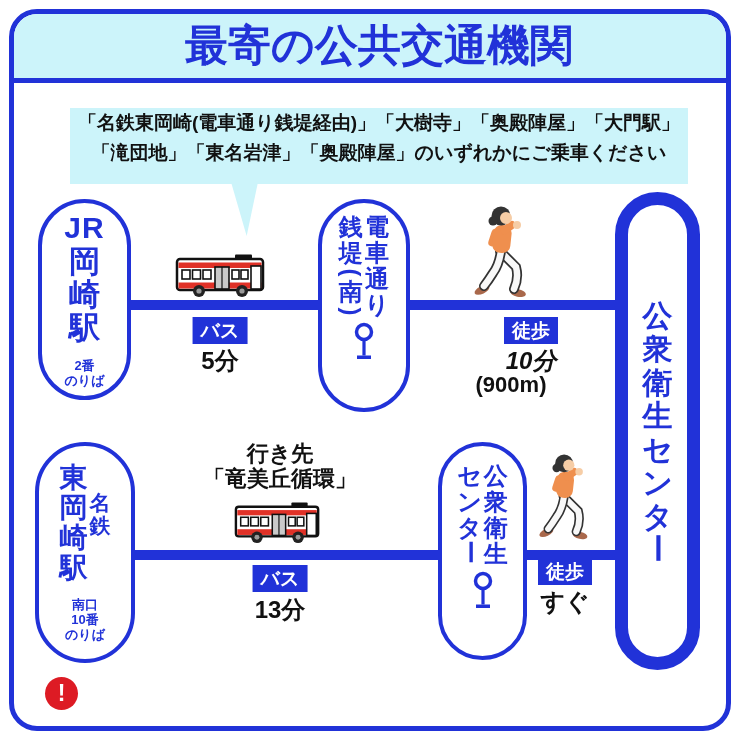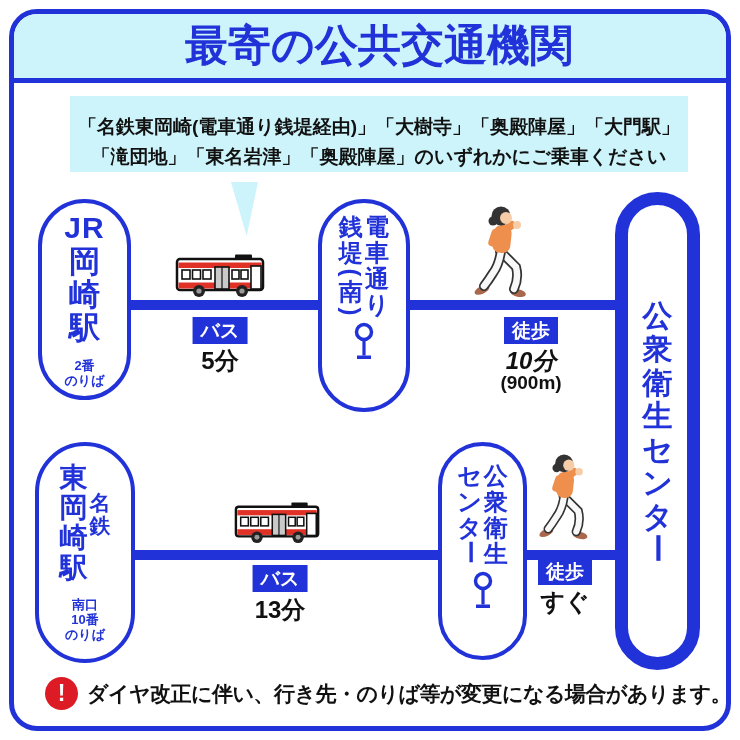--- a/index.html
+++ b/index.html
@@ -10,22 +10,22 @@
   html,body{width:740px;height:740px;background:#fff;overflow:hidden;}
   body{font-family:"Liberation Sans","DejaVu Sans",sans-serif;color:var(--ink);}
   .canvas{position:relative;width:740px;height:740px;background:#fff;}
 
   .frame{position:absolute;left:9px;top:9px;width:722px;height:722px;
     border:5px solid var(--blue);border-radius:28px;background:#fff;overflow:hidden;}
   .header{height:69px;background:var(--cyan);border-bottom:5px solid var(--blue);
     display:flex;align-items:center;justify-content:center;}
   .title{font-size:43px;font-weight:800;color:var(--blue);letter-spacing:0;margin-left:18px;}
 
-  .bubble{position:absolute;left:70px;top:96px;width:618px;height:76px;background:var(--cyan);
-    display:flex;flex-direction:column;align-items:center;justify-content:flex-end;
+  .bubble{position:absolute;left:70px;top:108px;width:618px;height:76px;background:var(--cyan);
+    display:flex;flex-direction:column;align-items:center;justify-content:flex-start;
     font-size:19px;font-weight:700;line-height:30px;white-space:nowrap;}
   .bubble-tail{position:absolute;left:231px;top:182px;width:27px;height:54px;background:var(--cyan);
     clip-path:polygon(0 0,100% 0,58% 100%);}
 
   .hline{position:absolute;height:10px;background:var(--blue);}
   #line1{left:85px;top:300px;width:545px;}
   #line2{left:85px;top:550px;width:545px;}
 
   .pill{position:absolute;background:#fff;border:4px solid var(--blue);border-radius:200px;
     display:flex;flex-direction:column;align-items:center;justify-content:center;
@@ -70,21 +70,21 @@
     display:flex;align-items:center;justify-content:center;white-space:nowrap;}
   #badge-bus1{left:220px;top:317px;}
   #badge-walk1{left:531px;top:317px;}
   #badge-bus2{left:280px;top:565px;}
   #badge-walk2{left:565px;top:558px;}
 
   .dur{position:absolute;transform:translateX(-50%);font-size:24px;font-weight:700;
     color:var(--ink);white-space:nowrap;}
   #dur-bus1{left:220px;top:345px;}
   #dur-walk1{left:531px;top:345px;font-style:italic;}
-  #dist-walk1{left:531px;top:372px;font-size:19px;}
+  #dist-walk1{left:511px;top:372px;font-size:22px;}
   #dur-bus2{left:280px;top:594px;}
   #dur-walk2{left:565px;top:586px;}
 
   .dest-block{position:absolute;left:280px;top:441px;transform:translateX(-50%);
     text-align:center;font-size:22px;font-weight:700;line-height:25px;white-space:nowrap;}
 
   .warning{position:absolute;left:45px;top:677px;display:flex;align-items:center;gap:9px;}
   .warn-icon{width:33px;height:33px;border-radius:50%;background:var(--red);color:#fff;
     font-size:23px;font-weight:800;display:flex;align-items:center;justify-content:center;flex:none;}
   .warn-text{font-size:21px;font-weight:700;letter-spacing:-0.5px;white-space:nowrap;}
@@ -263,23 +263,26 @@
     <circle cx="21" cy="16" r="4.5" fill="#333"></circle>
     <circle cx="34" cy="13" r="6" fill="#f6cda6"></circle>
   </svg>
 
   <div class="badge" id="badge-bus1">バス</div>
   <div class="dur" id="dur-bus1">5分</div>
   <div class="badge" id="badge-walk1">徒歩</div>
   <div class="dur" id="dur-walk1">10分</div>
   <div class="dur" id="dist-walk1">(900m)</div>
 
+  <div class="dest-block">
+    <div>行き先</div>
+    <div>「竜美丘循環」</div>
+  </div>
   <div class="badge" id="badge-bus2">バス</div>
   <div class="dur" id="dur-bus2">13分</div>
   <div class="badge" id="badge-walk2">徒歩</div>
   <div class="dur" id="dur-walk2">すぐ</div>
 
   <div class="warning">
     <div class="warn-icon">!</div>
-    <div class="warn-text">ダイヤ改正に伴い、行き先・のりば等が変更になる場合があります。</div>
   </div>
 
 </div>
 
 </body></html>

